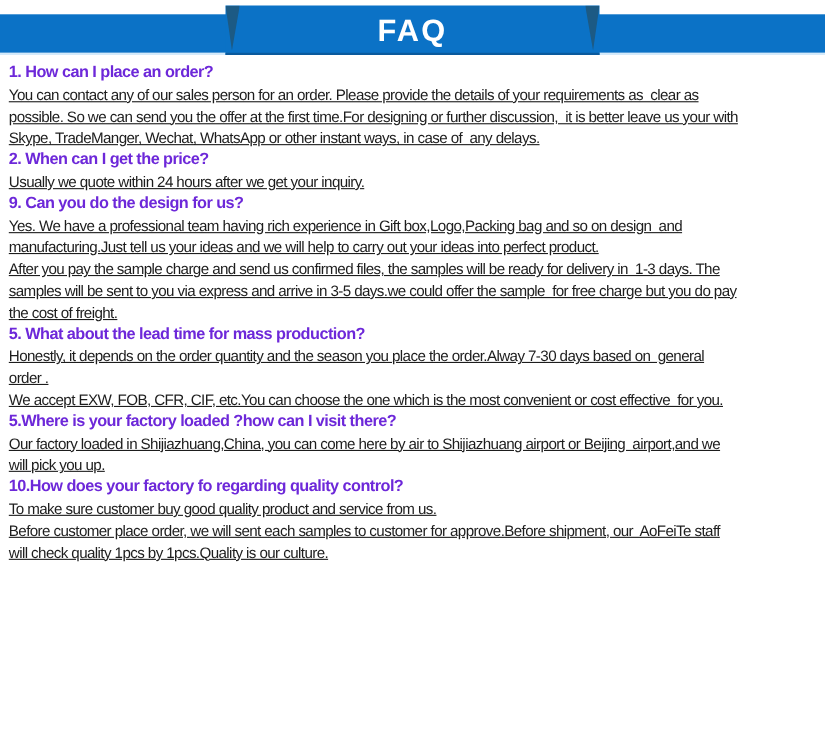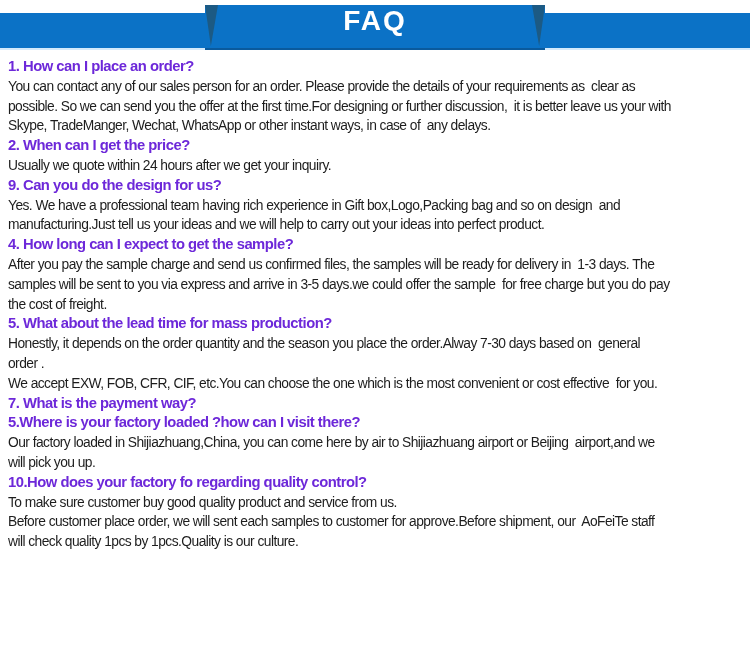--- a/index.html
+++ b/index.html
@@ -38,21 +38,21 @@
   }
   .banner-center {
     position: absolute;
     left: 205px;
     top: 5px;
     width: 340px;
     height: 43px;
     background: #0b72c6;
     border-bottom: 2px solid #0a5a9d;
     display: flex;
-    align-items: flex-start;
+    align-items: center;
     justify-content: center;
   }
   .banner-title {
     color: #ffffff;
     font-size: 28px;
     font-weight: bold;
     letter-spacing: 2px;
     line-height: 1;
     padding-top: 2px;
   }
@@ -84,20 +84,21 @@
     letter-spacing: -0.5px;
     line-height: 19.8px;
     white-space: pre-wrap;
   }
   .faq-answer {
     color: #1d1d1d;
     font-size: 13.8px;
     letter-spacing: -0.55px;
     line-height: 19.8px;
     white-space: pre-wrap;
+    text-decoration: underline;
   }
 </style>
 </head>
 <body>
 
 <div class="banner">
   <div class="banner-bar"></div>
   <div class="banner-underline"></div>
   <div class="banner-center">
     <span class="banner-title">FAQ</span>
@@ -120,38 +121,36 @@
     <div class="faq-answer">Usually we quote within 24 hours after we get your inquiry.</div>
   </div>
 
   <div>
     <div class="faq-question">9. Can you do the design for us?</div>
     <div class="faq-answer">Yes. We have a professional team having rich experience in Gift box,Logo,Packing bag and so on design  and
 manufacturing.Just tell us your ideas and we will help to carry out your ideas into perfect product.</div>
   </div>
 
   <div>
-    <div class="faq-question">4. How long can I expect to get the sample?</div>
     <div class="faq-answer">After you pay the sample charge and send us confirmed files, the samples will be ready for delivery in  1-3 days. The
 samples will be sent to you via express and arrive in 3-5 days.we could offer the sample  for free charge but you do pay
 the cost of freight.</div>
   </div>
 
   <div>
     <div class="faq-question">5. What about the lead time for mass production?</div>
     <div class="faq-answer">Honestly, it depends on the order quantity and the season you place the order.Alway 7-30 days based on  general
 order .</div>
   </div>
 
   <div>
     <div class="faq-answer">We accept EXW, FOB, CFR, CIF, etc.You can choose the one which is the most convenient or cost effective  for you.</div>
   </div>
 
   <div>
-    <div class="faq-question">7. What is the payment way?</div>
   </div>
 
 
   <div>
     <div class="faq-question">5.Where is your factory loaded ?how can I visit there?</div>
     <div class="faq-answer">Our factory loaded in Shijiazhuang,China, you can come here by air to Shijiazhuang airport or Beijing  airport,and we
 will pick you up.</div>
   </div>
 
   <div>

